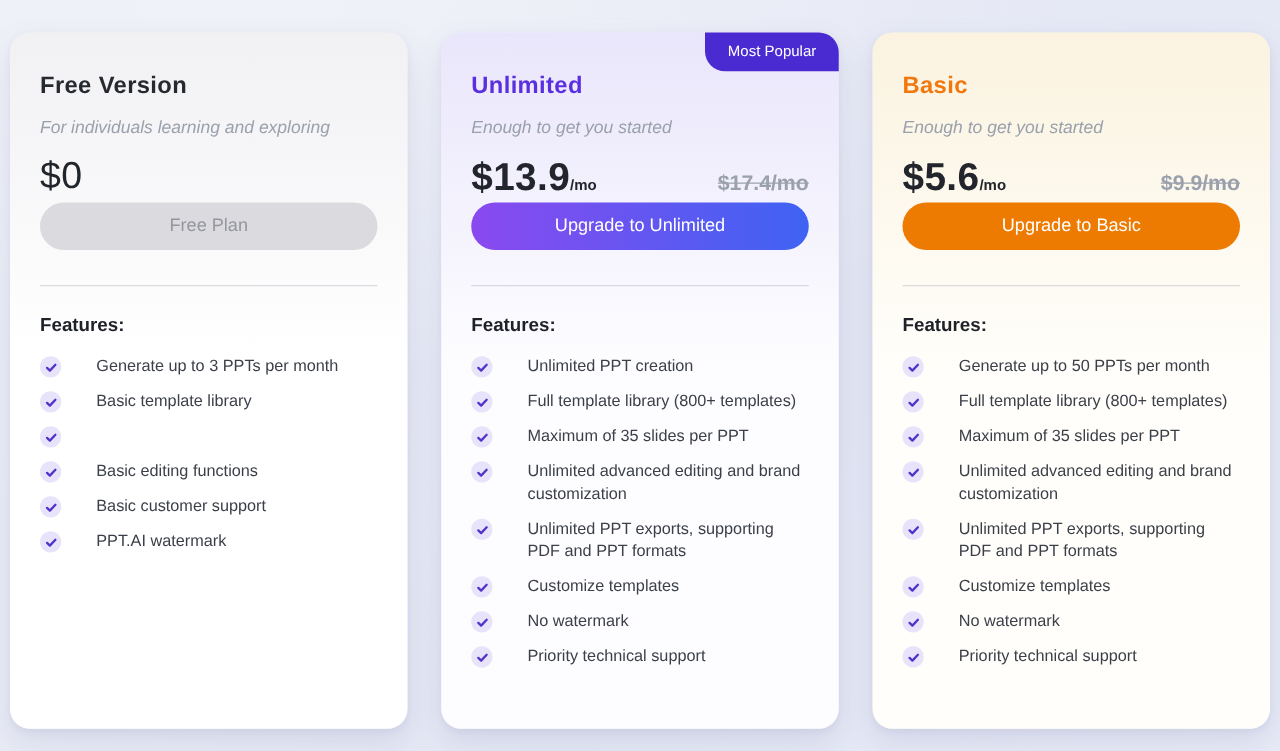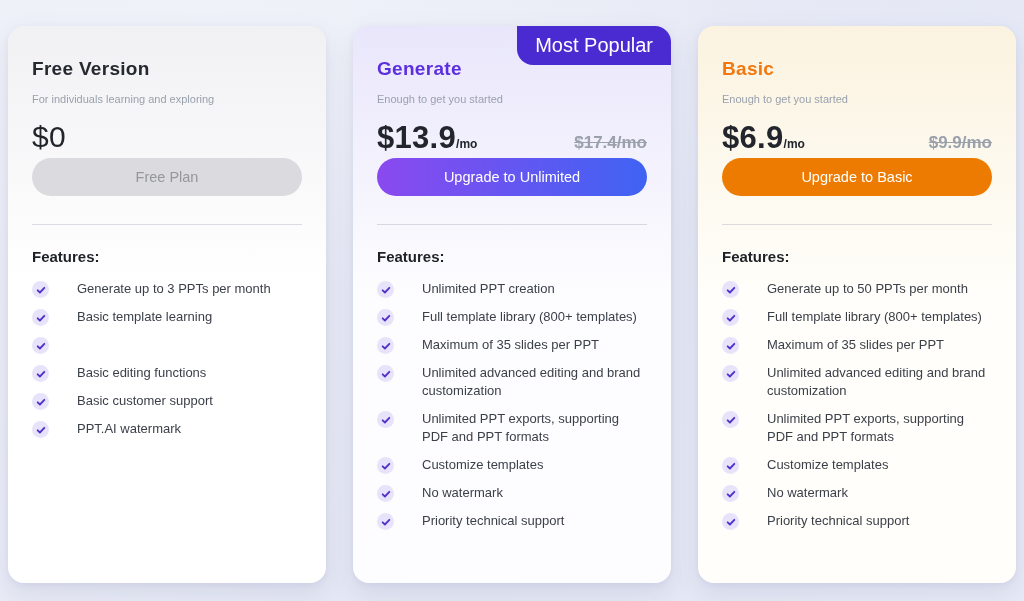--- a/index.html
+++ b/index.html
@@ -18,30 +18,30 @@
     padding:22px 24px 20px 24px;
     box-shadow:0 10px 24px rgba(97,106,153,0.14), 0 2px 6px rgba(97,106,153,0.08);
   }
   .card-free      { background:linear-gradient(180deg,#f1f1f4 0%, #ffffff 46%); }
   .card-unlimited { background:linear-gradient(180deg,#e9e6fb 0%, #fdfdff 48%); }
   .card-basic     { background:linear-gradient(180deg,#fbf3e0 0%, #fffefa 48%); }
 
   .badge {
     position:absolute; top:0; right:0;
     background:#4a2bd2; color:#ffffff;
-    font-size:20px; line-height:1;
+    font-size:12px; line-height:1;
     padding:9px 18px 10px 18px;
     border-radius:0 16px 0 16px;
   }
 
   .title { margin-top:10px; font-size:19px; font-weight:700; color:#26292f; letter-spacing:0.3px; }
   .card-unlimited .title { color:#5b2fe0; }
   .card-basic .title     { color:#f0780f; }
 
-  .subtitle { margin-top:13px; font-size:11px; color:#9aa1ad; }
+  .subtitle { margin-top:13px; font-size:14px; color:#9aa1ad;font-style:italic; }
 
   .price-row { margin-top:15px; display:flex; align-items:baseline; min-height:38px; }
   .price { font-size:31px; font-weight:700; color:#22252c; letter-spacing:0.3px; }
   .card-free .price { font-weight:400; font-size:30px; }
   .price-suffix { font-size:12px; font-weight:700; color:#22252c; }
   .old-price { margin-left:auto; font-size:17px; font-weight:600; color:#9ba1ac; text-decoration:line-through; }
 
   .plan-button {
     display:block; width:100%; height:38px; 
     border:none; border-radius:20px;
@@ -91,21 +91,21 @@
             </svg>
           </span>
           <span>Generate up to 3 PPTs per month</span>
         </li>
         <li class="feature">
           <span class="check">
             <svg viewBox="0 0 12 12">
               <path d="M2 6.4 L4.7 9 L10 3.4" fill="none" stroke="#5331cb" stroke-width="2.2" stroke-linecap="round" stroke-linejoin="round"></path>
             </svg>
           </span>
-          <span>Basic template learning</span>
+          <span>Basic template library</span>
         </li>
         <li class="feature">
           <span class="check">
             <svg viewBox="0 0 12 12">
               <path d="M2 6.4 L4.7 9 L10 3.4" fill="none" stroke="#5331cb" stroke-width="2.2" stroke-linecap="round" stroke-linejoin="round"></path>
             </svg>
           </span>
         </li>
         <li class="feature">
           <span class="check">
@@ -129,21 +129,21 @@
               <path d="M2 6.4 L4.7 9 L10 3.4" fill="none" stroke="#5331cb" stroke-width="2.2" stroke-linecap="round" stroke-linejoin="round"></path>
             </svg>
           </span>
           <span>PPT.AI watermark</span>
         </li>
       </ul>
   </article>
 
   <article class="card card-unlimited">
     <div class="badge">Most Popular</div>
-    <h2 class="title">Generate</h2>
+    <h2 class="title">Unlimited</h2>
     <p class="subtitle">Enough to get you started</p>
     <div class="price-row">
       <span class="price">$13.9</span>
       <span class="price-suffix">/mo</span>
       <span class="old-price">$17.4/mo</span>
     </div>
     <button class="plan-button">Upgrade to Unlimited</button>
     <hr class="divider">
     <h3 class="features-heading">Features:</h3>
     <ul class="features">
@@ -211,21 +211,21 @@
           </span>
           <span>Priority technical support</span>
         </li>
       </ul>
   </article>
 
   <article class="card card-basic">
     <h2 class="title">Basic</h2>
     <p class="subtitle">Enough to get you started</p>
     <div class="price-row">
-      <span class="price">$6.9</span>
+      <span class="price">$5.6</span>
       <span class="price-suffix">/mo</span>
       <span class="old-price">$9.9/mo</span>
     </div>
     <button class="plan-button">Upgrade to Basic</button>
     <hr class="divider">
     <h3 class="features-heading">Features:</h3>
     <ul class="features">
         <li class="feature">
           <span class="check">
             <svg viewBox="0 0 12 12">

